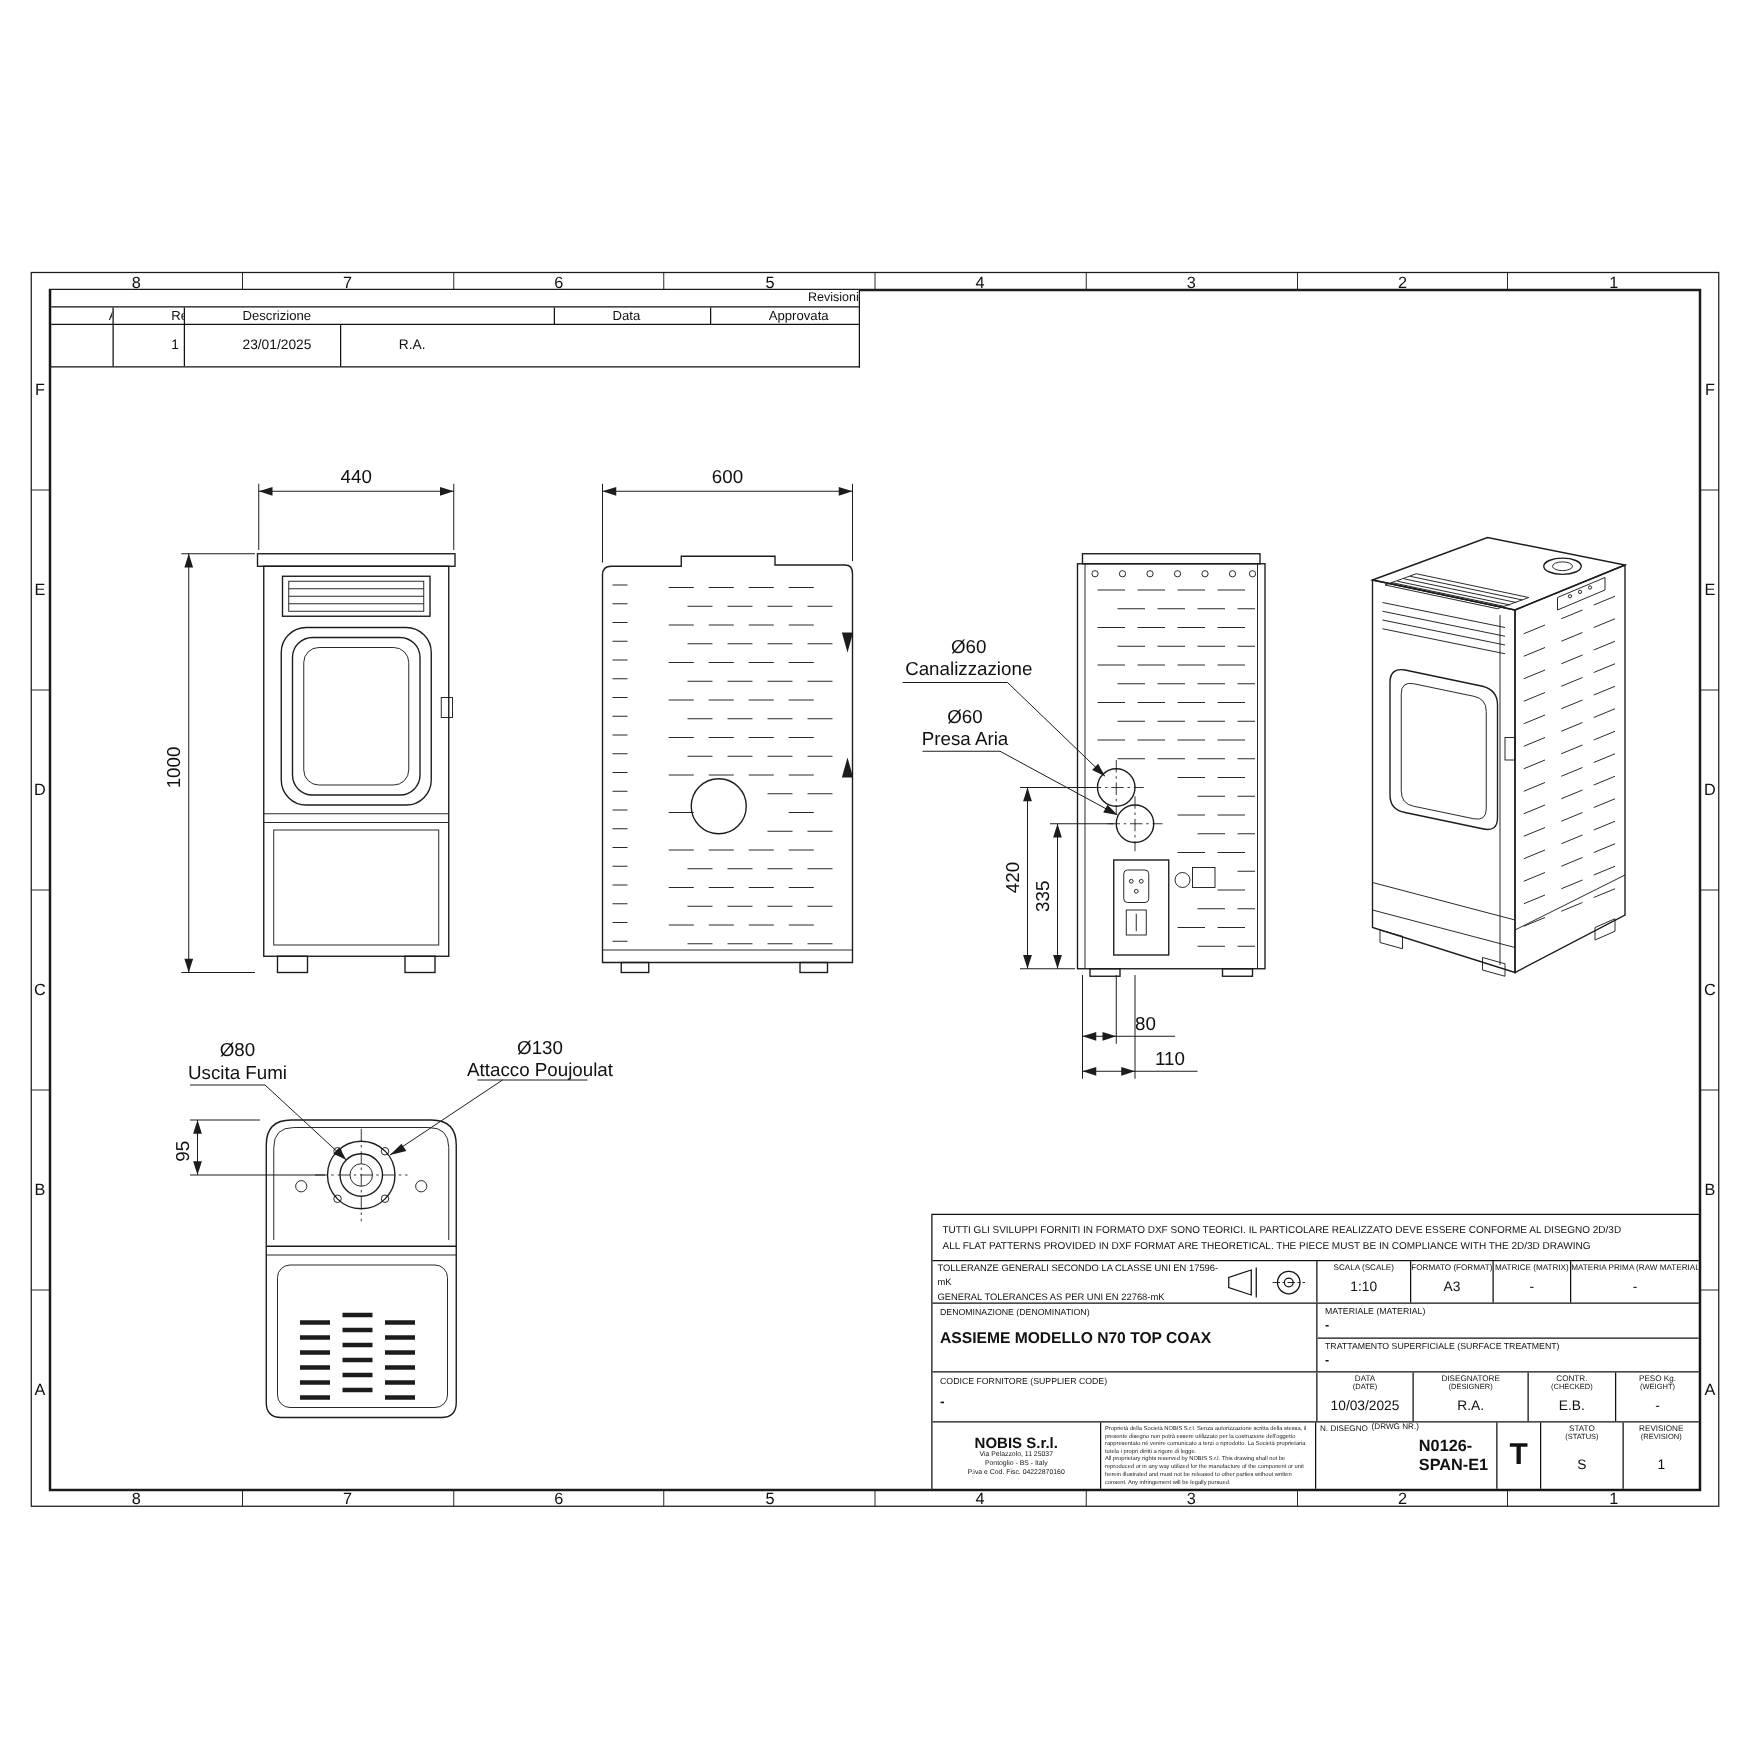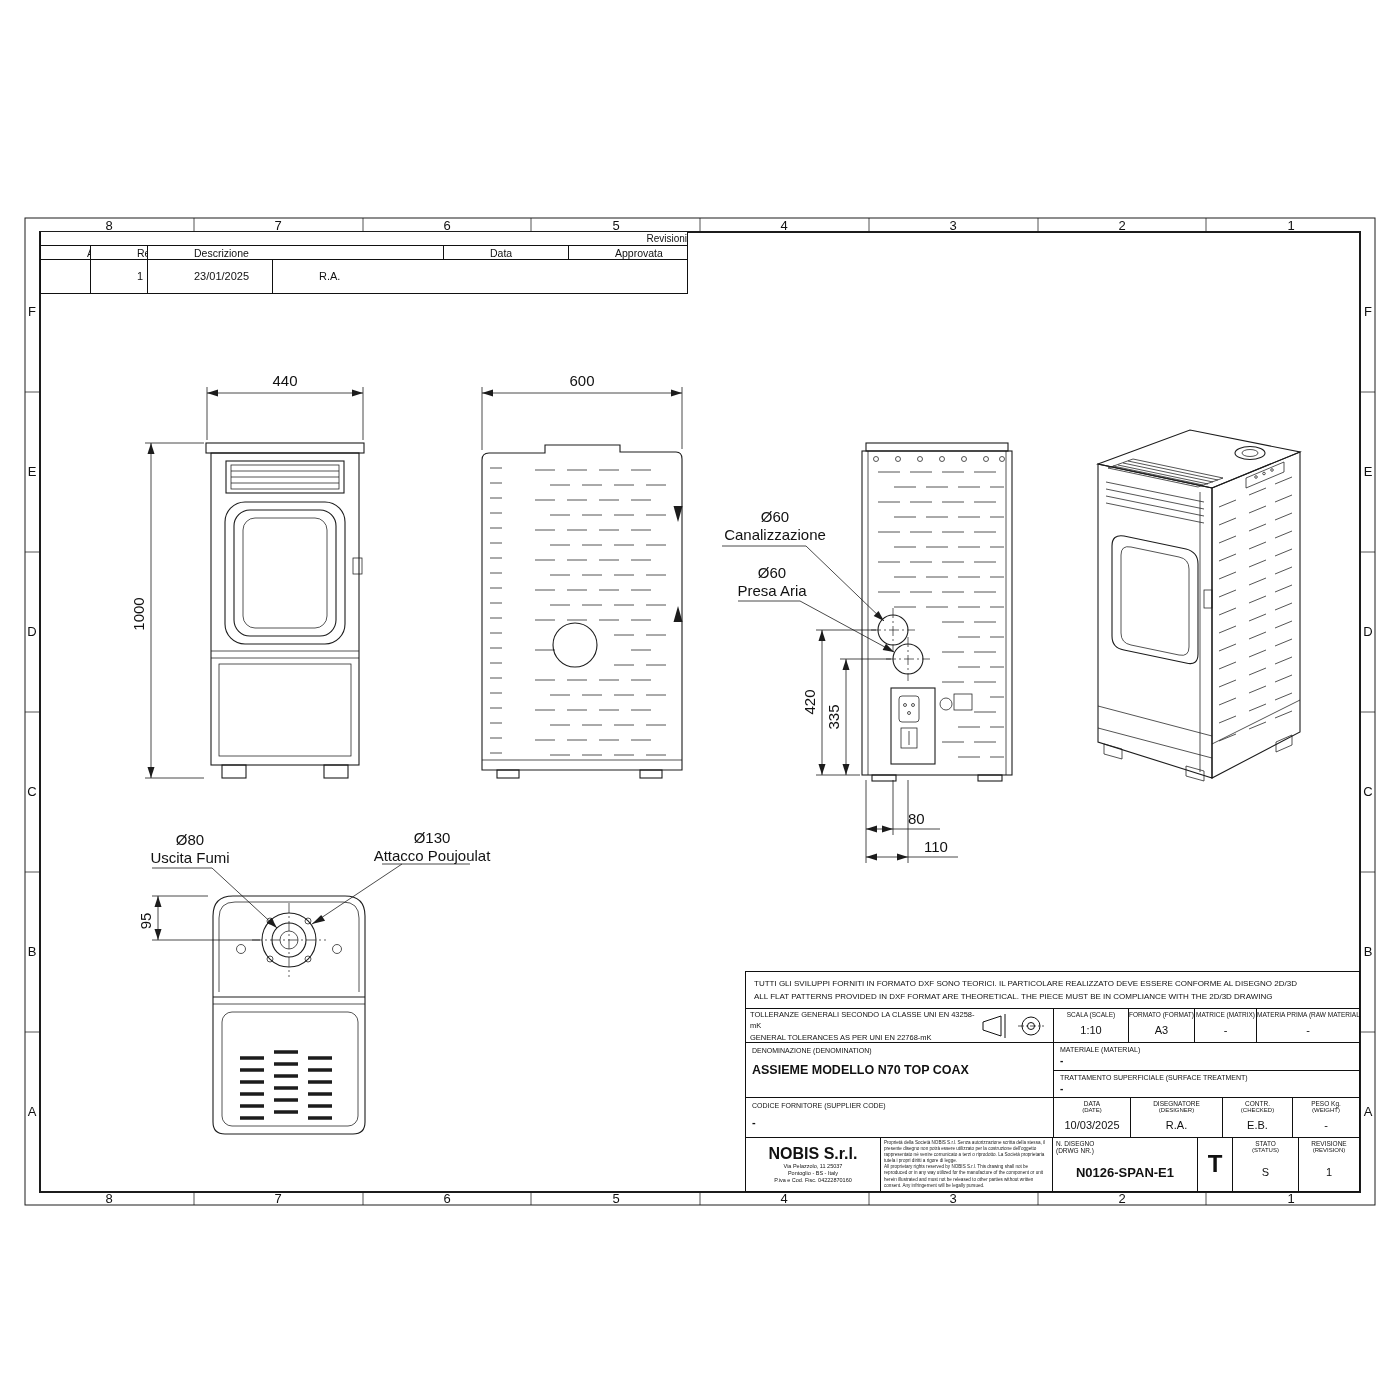--- a/index.html
+++ b/index.html
@@ -50,24 +50,24 @@
   .stack{flex:1;display:flex;flex-direction:column;}
   .scell{flex:1;padding:3px 6px;border-bottom:1px solid #111;box-sizing:border-box;}
   .scell:last-child{border-bottom:none;}
   .scell .lbl{font-size:7px;}
   .scell .vleft{font-weight:bold;font-size:10px;margin-top:2px;}
   .supplier{width:308px;padding:4px 6px;}
   .supplier .lbl{font-size:7px;}
   .supplier .vleft{font-weight:bold;font-size:11px;margin-top:7px;}
   .w-date{width:77px}.w-designer{width:92px}.w-checked{width:70px}.w-weight{flex:1}
   .company{width:135px;display:flex;flex-direction:column;align-items:center;justify-content:center;padding:2px;}
-  .company .cname{font-weight:bold;font-size:16px;}
+  .company .cname{font-weight:bold;font-size:12px;}
   .company .caddr{font-size:5.5px;line-height:1.25;text-align:center;}
   .prop{width:172px;padding:2px 3px;font-size:4.6px;line-height:1.35;color:#222;}
-  .ndis{width:145px;display:flex;flex-direction:column;}
+  .ndis{width:145px;display:flex;flex-direction:row;}
   .ndis .lbl{font-size:6.5px;padding:2px 0 0 3px;}
   .ndis .val{flex:1;display:flex;align-items:center;justify-content:center;font-weight:bold;font-size:13px;}
   .tcell{width:35px;display:flex;align-items:center;justify-content:center;font-size:24px;font-weight:bold;}
   .w-stato{width:66px}.w-rev2{flex:1}
 </style>
 </head>
 <body>
 
 <div class="page">
 
@@ -337,21 +337,21 @@
 
 <div class="tb">
   <div class="note">
     <div>TUTTI GLI SVILUPPI FORNITI IN FORMATO DXF SONO TEORICI. IL PARTICOLARE REALIZZATO DEVE ESSERE CONFORME AL DISEGNO 2D/3D</div>
     <div>ALL FLAT PATTERNS PROVIDED IN DXF FORMAT ARE THEORETICAL. THE PIECE MUST BE IN COMPLIANCE WITH THE 2D/3D DRAWING</div>
   </div>
 
   <div class="row row2">
     <div class="cell tol">
       <div class="tol-text">
-        <div>TOLLERANZE GENERALI SECONDO LA CLASSE UNI EN 43258-mK</div>
+        <div>TOLLERANZE GENERALI SECONDO LA CLASSE UNI EN 17596-mK</div>
         <div>GENERAL TOLERANCES AS PER UNI EN 22768-mK</div>
       </div>
       <svg class="proj" width="70" height="26" viewBox="0 0 70 26">
         <g stroke="#111" fill="none" stroke-width="1">
           <path d="M22 3L4 9v8l18 6z"></path>
           <line x1="26" y1="1" x2="26" y2="25"></line>
           <circle cx="52" cy="13" r="9"></circle>
           <circle cx="52" cy="13" r="3.5"></circle>
           <line x1="39" y1="13" x2="65" y2="13" stroke-dasharray="6 2 2 2" stroke-width="0.7"></line>
         </g>

